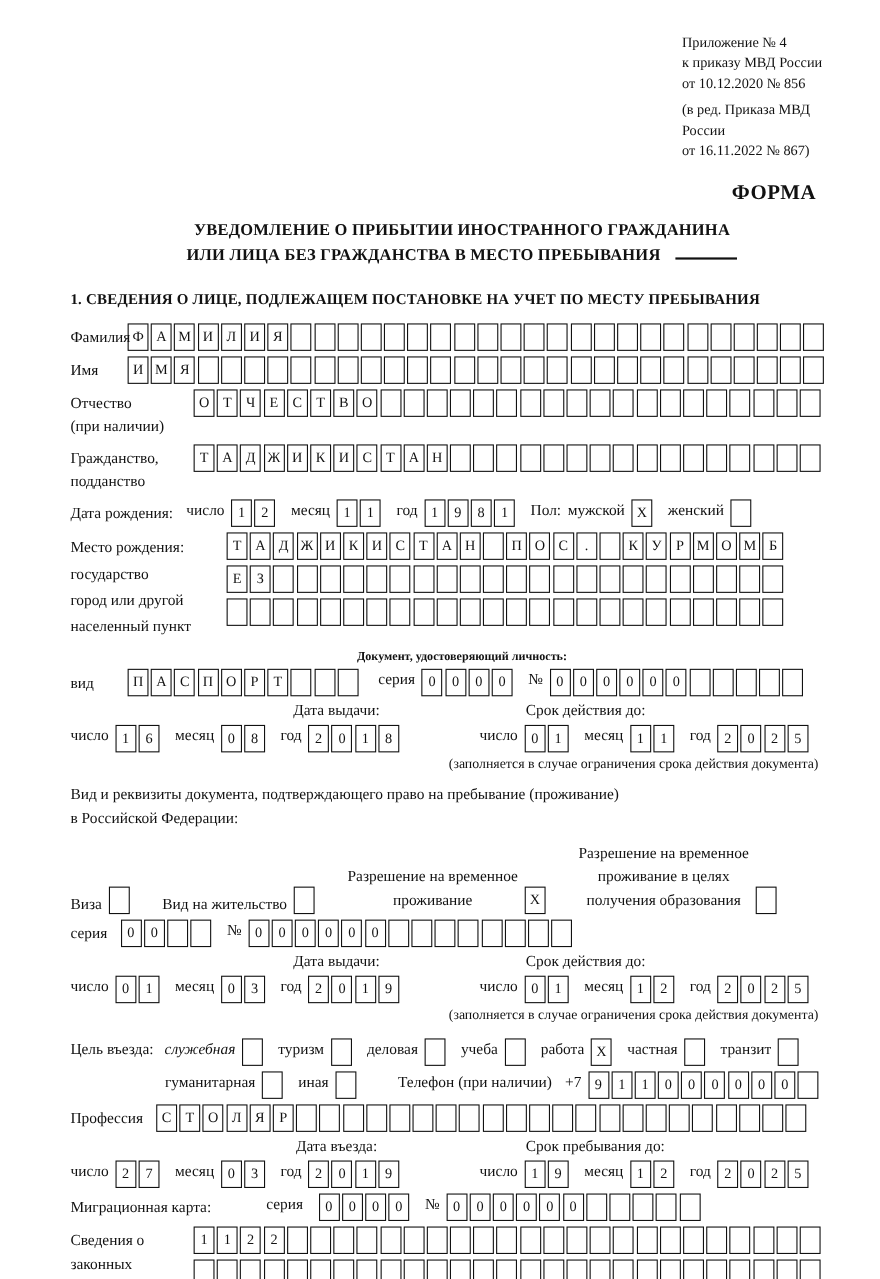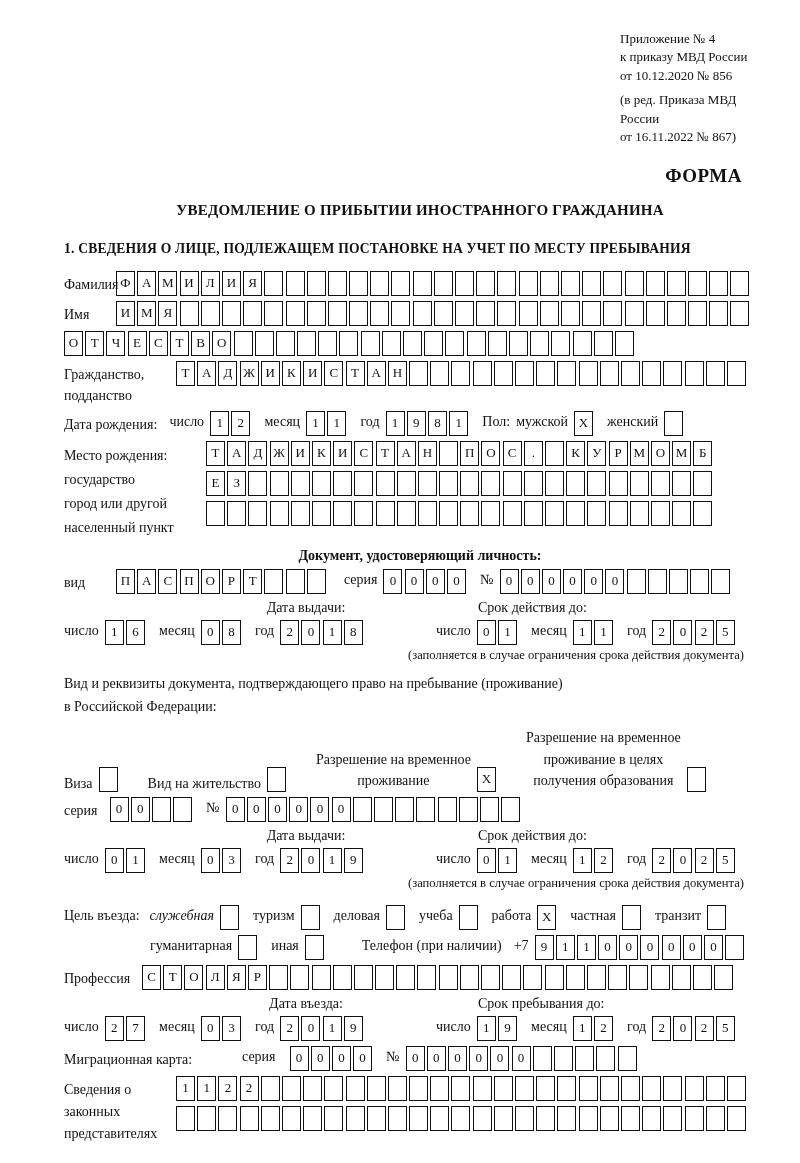--- a/index.html
+++ b/index.html
@@ -30,21 +30,21 @@
   }
   .checkbox { margin-left: 6px; margin-right: 14px; }
 
   .lbl { flex: 0 0 auto; padding-top: 3px; line-height: 1.5; }
   .w52 { width: 52px; } .w112 { width: 112px; } .w142 { width: 142px; line-height: 24px; } .w78 { width: 78px; }
   .dlabel { flex: 0 0 auto; padding-top: 3px; margin: 0 6px 0 12px; }
   .dlabel0 { flex: 0 0 auto; padding-top: 3px; margin-right: 6px; }
   .txt { padding-top: 3px; }
 
   .brow { margin-bottom: 5px; }
-  .doc-heading { text-align: center; font-weight: bold; font-size: 14px; margin-top: 8px; }
+  .doc-heading { text-align: center; font-weight: bold; font-size: 11px; margin-top: 8px; }
 
   .dates { display: flex; margin-top: 6px; }
   .dcol1 { width: 372px; flex: 0 0 auto; }
   .dhead1 { margin-left: 112px; text-align: center; }
   .dhead2 { margin-left: 42px; }
   .dates .row { margin-top: 4px; }
   .note { font-size: 12.6px; text-align: right; margin: 3px 32px 0 0; }
 
   .intro { margin-top: 10px; line-height: 1.6; }
   .perm-row { align-items: flex-end; margin-top: 6px; }
@@ -63,20 +63,24 @@
     <div>Приложение № 4</div>
     <div>к приказу МВД России</div>
     <div>от 10.12.2020 № 856</div>
     <div class="ed">(в ред. Приказа МВД России</div>
     <div>от 16.11.2022 № 867)</div>
   </div>
   <div class="forma">ФОРМА</div>
 
   <div class="title">
     <div>УВЕДОМЛЕНИЕ О ПРИБЫТИИ ИНОСТРАННОГО ГРАЖДАНИНА</div>
+    <div>
+      <span>ИЛИ ЛИЦА БЕЗ ГРАЖДАНСТВА В МЕСТО ПРЕБЫВАНИЯ</span>
+      <span class="blank-line"></span>
+    </div>
   </div>
 
   <div class="sec-heading">1. СВЕДЕНИЯ О ЛИЦЕ, ПОДЛЕЖАЩЕМ ПОСТАНОВКЕ НА УЧЕТ ПО МЕСТУ ПРЕБЫВАНИЯ</div>
 
   <div class="row mt10">
     <div class="lbl w52">Фамилия</div>
     <div class="boxes">
         <span class="cell">Ф</span>
         <span class="cell">А</span>
         <span class="cell">М</span>
@@ -140,20 +144,24 @@
         <span class="cell"></span>
         <span class="cell"></span>
         <span class="cell"></span>
         <span class="cell"></span>
         <span class="cell"></span>
         <span class="cell"></span>
       </div>
   </div>
 
   <div class="row">
+    <div class="lbl w112">
+      <div>Отчество</div>
+      <div>(при наличии)</div>
+    </div>
     <div class="boxes">
         <span class="cell">О</span>
         <span class="cell">Т</span>
         <span class="cell">Ч</span>
         <span class="cell">Е</span>
         <span class="cell">С</span>
         <span class="cell">Т</span>
         <span class="cell">В</span>
         <span class="cell">О</span>
         <span class="cell"></span>

